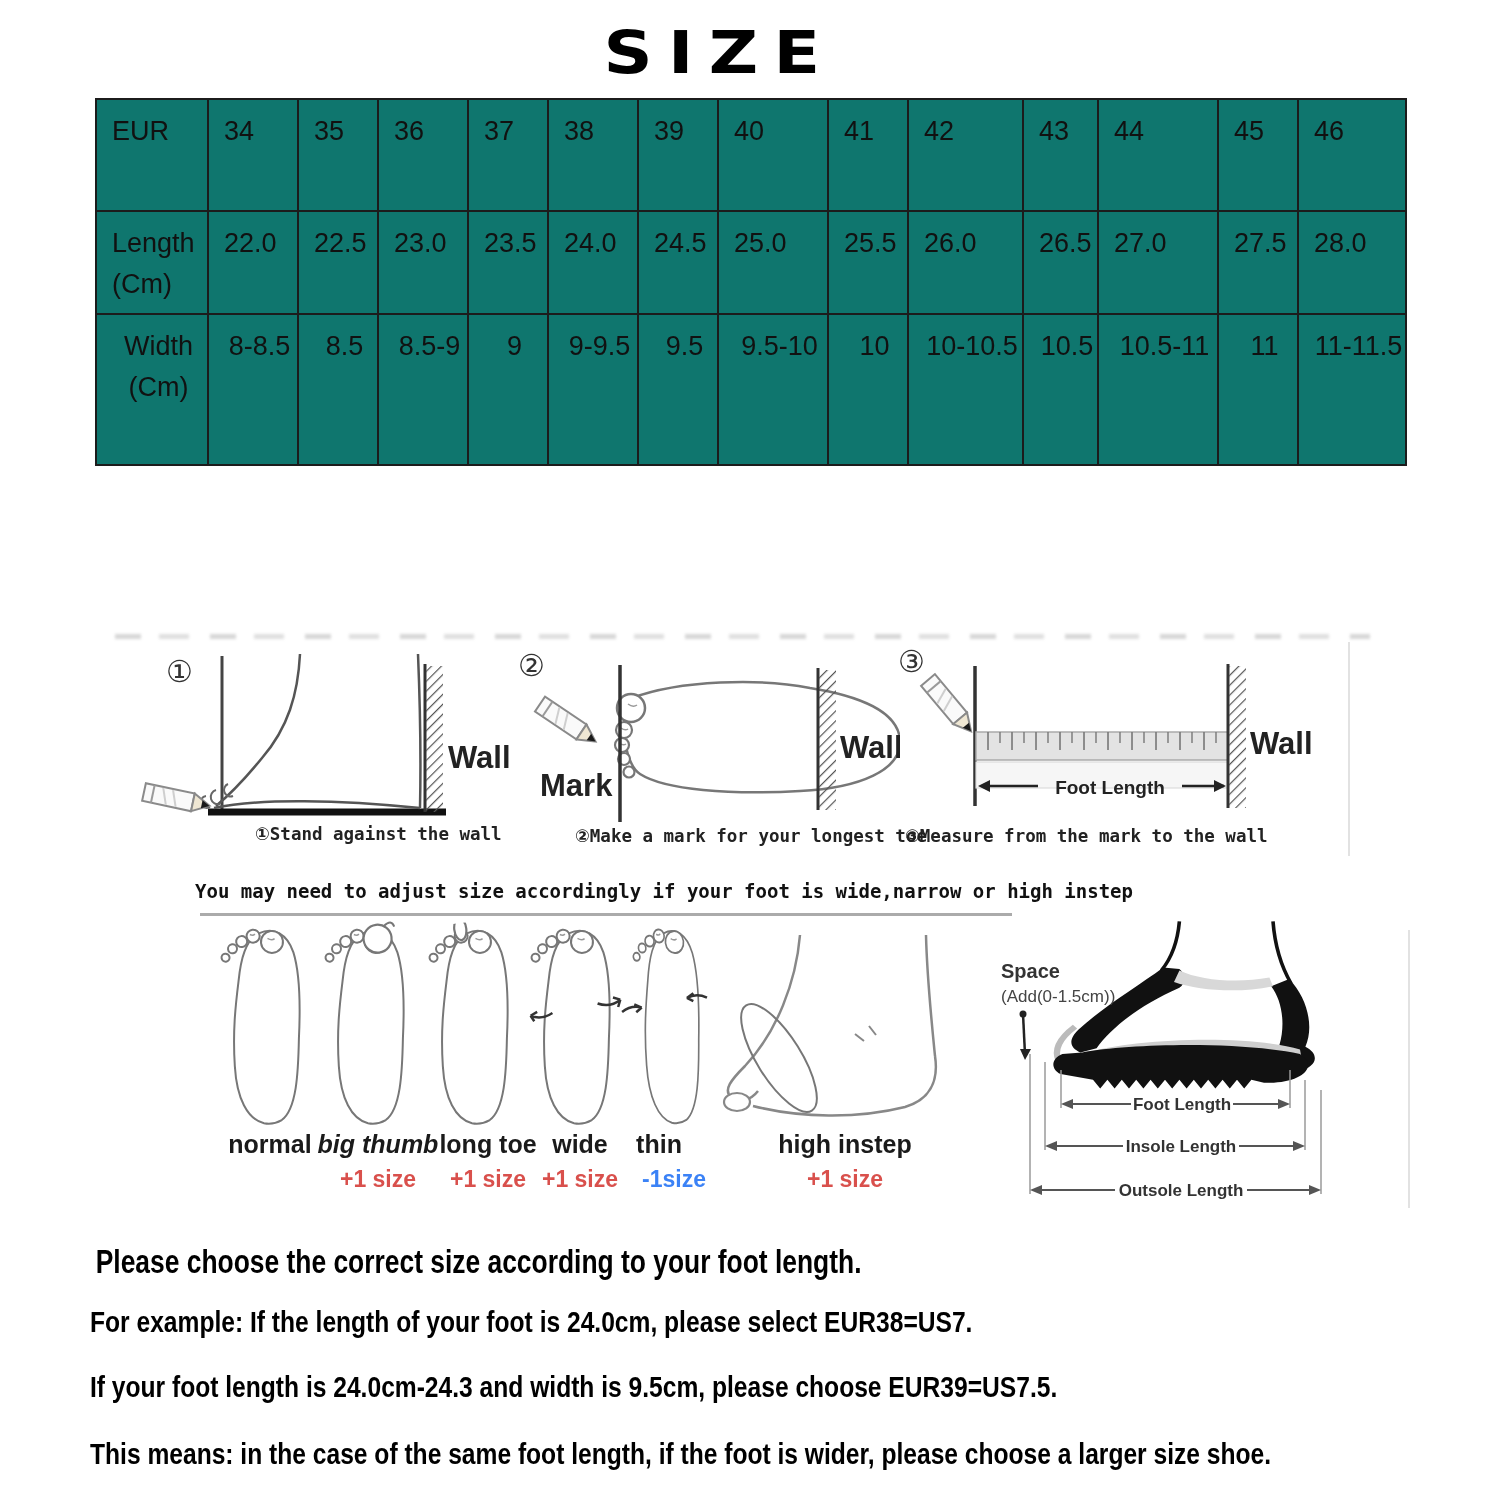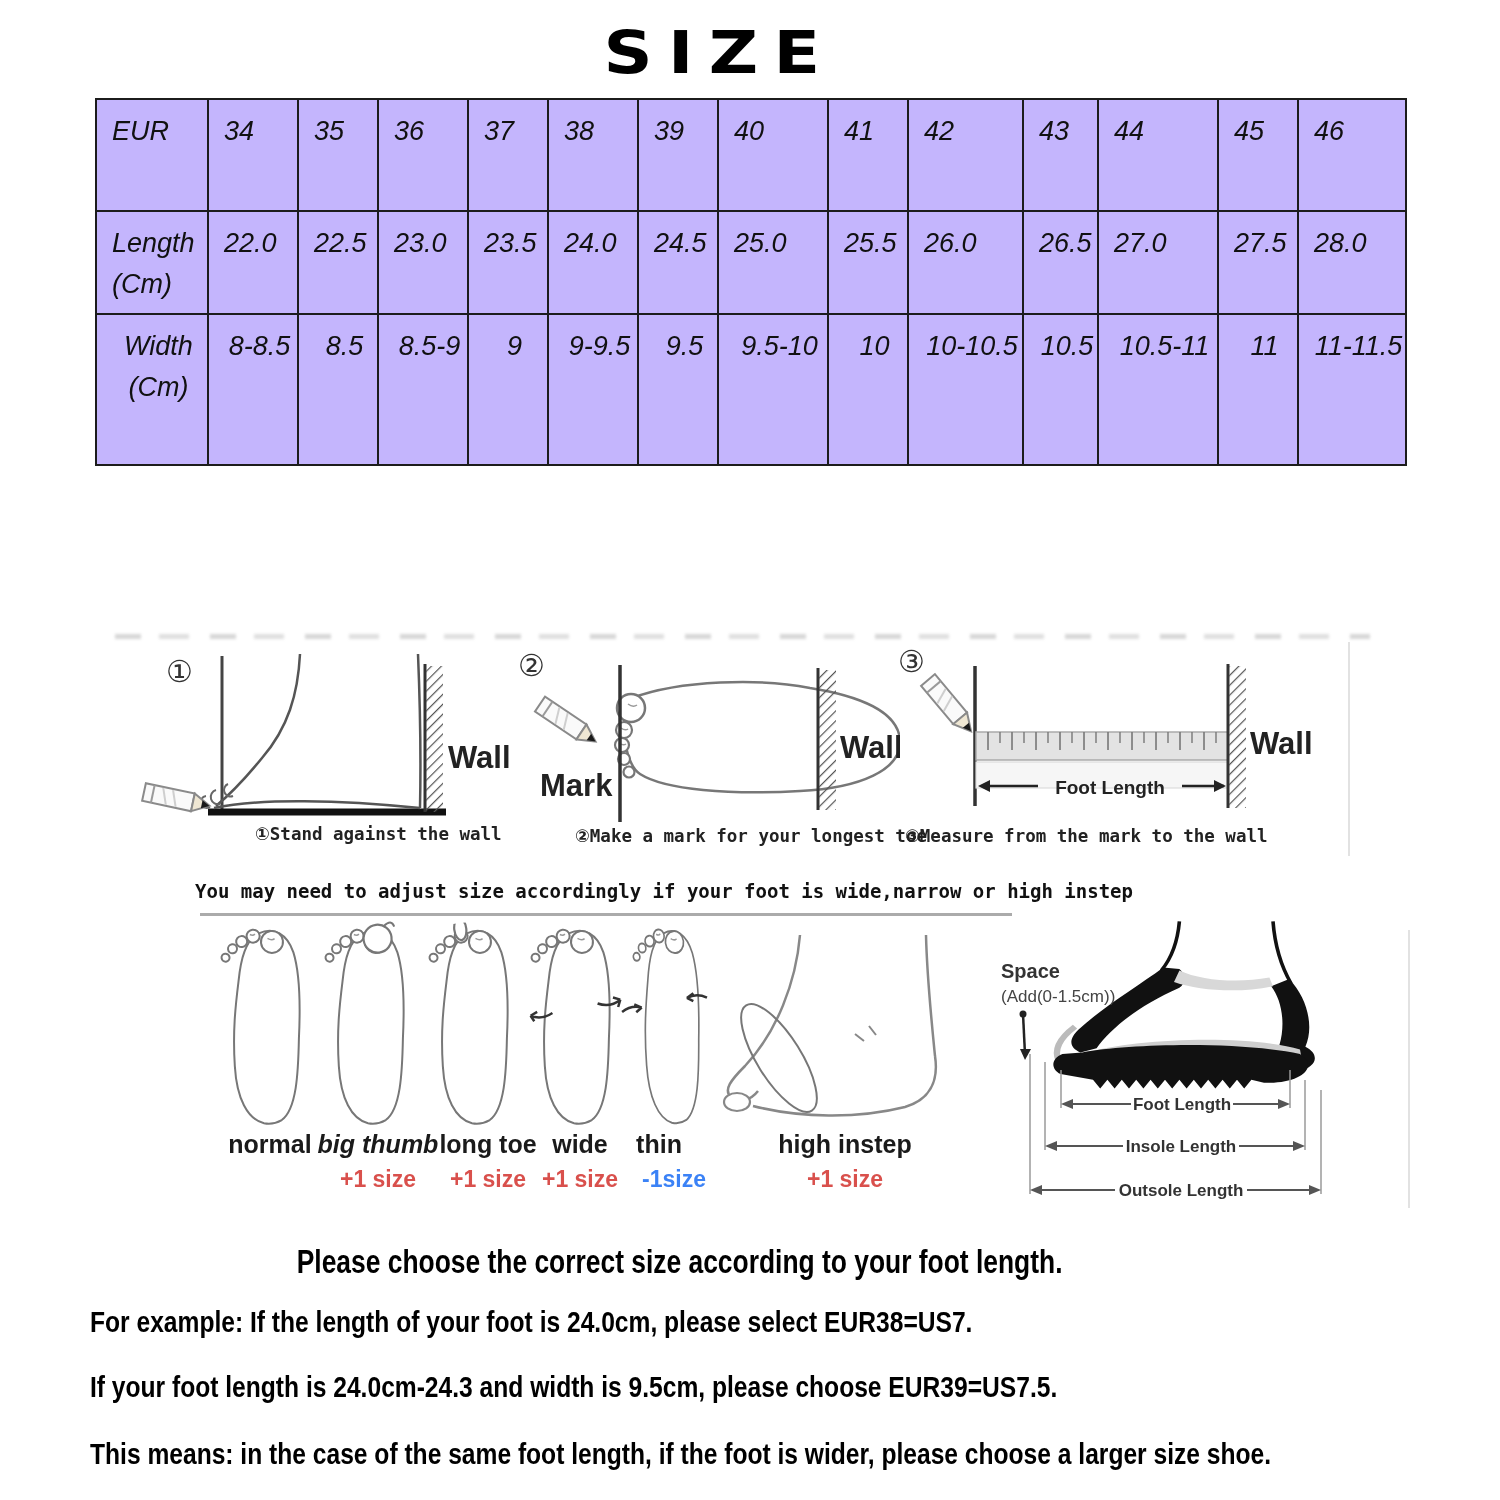--- a/index.html
+++ b/index.html
@@ -8,21 +8,21 @@
 
   
   #title-wrap { position:absolute; left:0; top:16px; width:1440px; text-align:center; }
   #title-wrap span { display:inline-block; font-family:"DejaVu Sans", sans-serif; font-weight:900;
     font-size:62px; letter-spacing:14px; color:#000; transform:scaleY(.95) scaleX(1.1); }
 
   
   #size-table { position:absolute; left:95px; top:98px; width:1310px; border-collapse:collapse;
     table-layout:fixed; font-size:27px; color:#111; }
   #size-table td { border:2px solid #1c1c1c; vertical-align:top; padding:11px 2px 0 15px;
-    white-space:pre-line; background:#c4b5fd; line-height:1.5;font-style:italic; }
+    white-space:pre-line; background:#0f766e; line-height:1.5; }
   #size-table tr:nth-child(1) td { height:112px; }
   #size-table tr:nth-child(2) td { height:103px; }
   #size-table tr:nth-child(3) td { height:151px;text-align:center; }
   #size-table tr:nth-child(4) td { height:160px; }
 
   .smudge { position:absolute; left:115px; top:634px; width:1255px; height:5px; opacity:.4;
     background:repeating-linear-gradient(90deg,#9a9a9a 0 26px, transparent 26px 44px, #b0b0b0 44px 74px, transparent 74px 95px);
     filter:blur(1.6px); }
   .faint-vline { position:absolute; width:2px; background:#e2e2e2; }
 
@@ -36,21 +36,21 @@
 
   .sole { position:absolute; top:922px; transform:rotate(-7deg); }
   .instep-svg { position:absolute; left:705px; top:930px; }
   .shoe-svg { position:absolute; left:985px; top:920px; }
 
   .ftlabel { position:absolute; top:1130px; transform:translateX(-50%); font-weight:bold;
     font-size:25px; color:#1a1a1a; white-space:nowrap; }
   .ftadjust { position:absolute; top:1166px; transform:translateX(-50%); font-weight:bold;
     font-size:23px; white-space:nowrap; }
 
-  #headline-wrap { position:absolute; left:0; top:1243px; width:1360px; text-align:center; }
+  #headline-wrap { position:absolute; left:0; top:1243px; width:1360px; }
   #headline-wrap span { display:inline-block; font-weight:bold; font-size:33px; color:#000;
     transform:scaleX(.8); white-space:nowrap; }
   .footer-line { position:absolute; left:90px; font-weight:bold; font-size:30px; color:#000; }
   .footer-line span { display:inline-block; transform:scaleX(.82); transform-origin:left center; white-space:nowrap; }
 
   svg text { font-family:"Liberation Sans", sans-serif; }
 </style>
 </head>
 <body>
 

